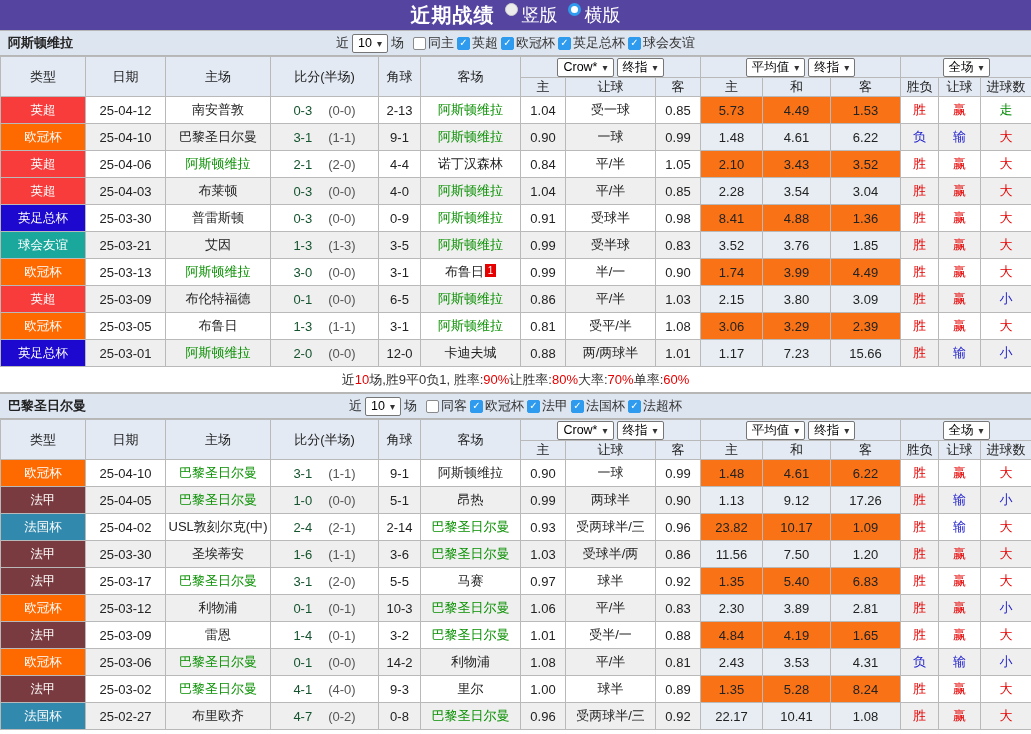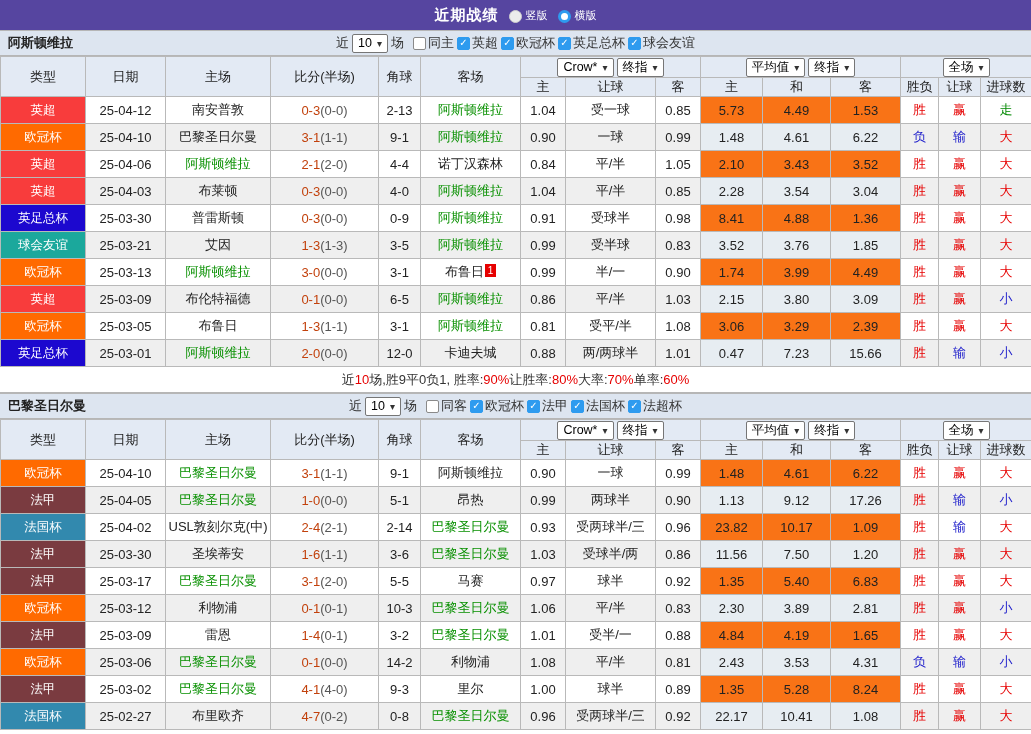--- a/index.html
+++ b/index.html
@@ -6,22 +6,22 @@
   html,body { background:#fff; }
   body {
     width:1031px; height:734px; overflow:hidden;
     font-family:"Liberation Sans","DejaVu Sans",sans-serif;
     font-size:13px; color:#222;
   }
   .titlebar {
     height:30px; background:#5645a0; color:#fff;
     display:flex; align-items:center; justify-content:center; gap:10px;
   }
-  .titlebar .title { font-size:15px; font-weight:bold; letter-spacing:1px;font-family:Liberation Serif, serif; }
-  .radio-label { display:inline-flex; align-items:flex-end; gap:4px; font-size:11px; cursor:pointer; }
+  .titlebar .title { font-size:20px; font-weight:bold; letter-spacing:1px;font-family:Liberation Serif, serif; }
+  .radio-label { display:inline-flex; align-items:flex-start; gap:4px; font-size:18px; cursor:pointer; }
   .radio { width:13px; height:13px; border-radius:50%; background:#ececec; border:1px solid #cfcfcf; display:inline-block; }
   .radio.checked { background:#fff; border:3px solid #2e9bef; }
   .section-bar {
     height:26px; background:#dde5f0; border-bottom:1px solid #b6b6b6; border-top:1px solid #b6b6b6;
     position:relative; display:flex; align-items:center; justify-content:center;
   }
   .team-name { position:absolute; left:8px; font-weight:bold; color:#222; }
   .filters { display:flex; align-items:center; gap:3px; color:#333; }
   .filters .gap { margin-left:6px; }
   .select {
@@ -43,22 +43,22 @@
   tr.h1 th { height:21px; }
   tr.h2 th { height:19px; }
   .selwrap { display:flex; justify-content:center; gap:3px; }
   tbody td { height:27px; background:#fff; }
   tbody tr:nth-child(even) td { background:#efefef; }
   tbody td.avg { background:#f97316; }
   tbody tr:nth-child(even) td.avg { background:#e7edf2; }
   td.c-type { color:#fff; font-size:12.5px; }
   .team { color:#222; text-decoration:none; cursor:pointer; }
   .team.focus { color:#089000; }
-  .ft { color:#c2410c;margin-top:20px; }
-  .ht { color:#555; }
+  .ft { color:#14532d;margin-top:20px; }
+  .ht { color:#555;padding-left:16px; }
   .redcard {
     display:inline-block; background:#e60000; color:#fff; font-size:10px;
     min-width:11px; height:13px; line-height:13px; margin-left:1px; vertical-align:2px;
   }
   .summary { height:26px; display:flex; align-items:center; justify-content:center; color:#333;
     border-bottom:1px solid #b6b6b6; background:#fff; }
   .summary .red { color:#e60000; }
 </style>
 </head>
 <body>
@@ -329,21 +329,21 @@
         <tr>
           <td class="c-type" style="background: rgb(28, 8, 207);">英足总杯</td>
           <td>25-03-01</td>
           <td><span class="team focus">阿斯顿维拉</span></td>
           <td><span class="ft">2-0</span><span class="ht">(0-0)</span></td>
           <td>12-0</td>
           <td><span class="team">卡迪夫城</span></td>
           <td class="oc">0.88</td>
           <td class="oc">两/两球半</td>
           <td class="oc">1.01</td>
-          <td class="avg">0.47</td>
+          <td class="avg">1.17</td>
           <td class="avg">7.23</td>
           <td class="avg">15.66</td>
           <td class="res" style="color: rgb(230, 0, 0);">胜</td>
           <td class="res" style="color: rgb(34, 34, 204);">输</td>
           <td class="res" style="color: rgb(34, 34, 204);">小</td>
         </tr>
       </tbody>
   </table>
   <div class="summary">
       <span>近</span>

